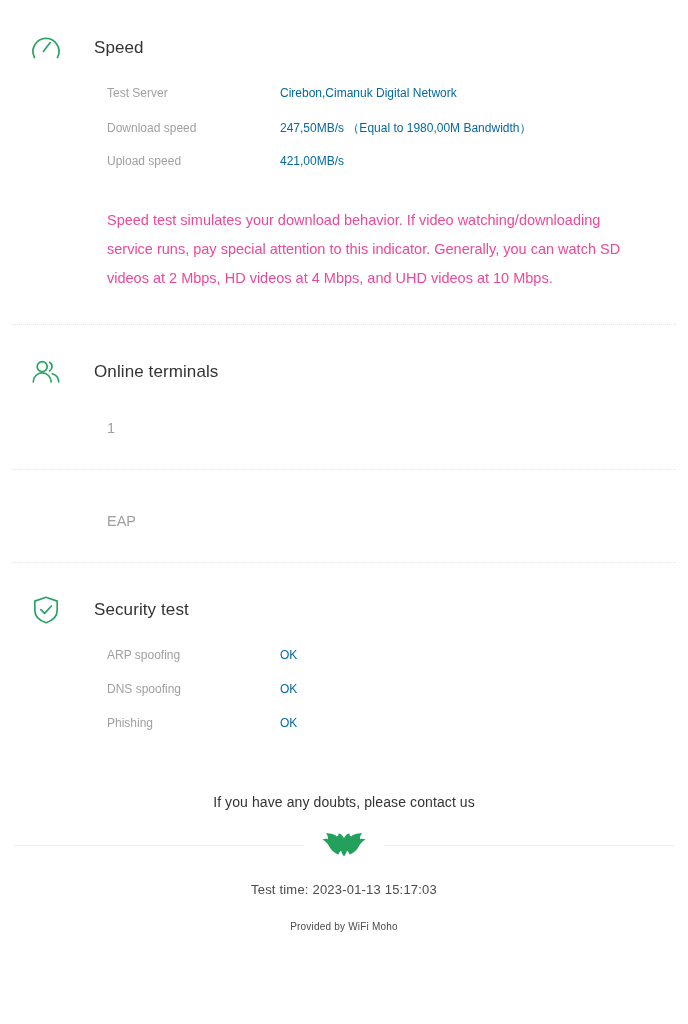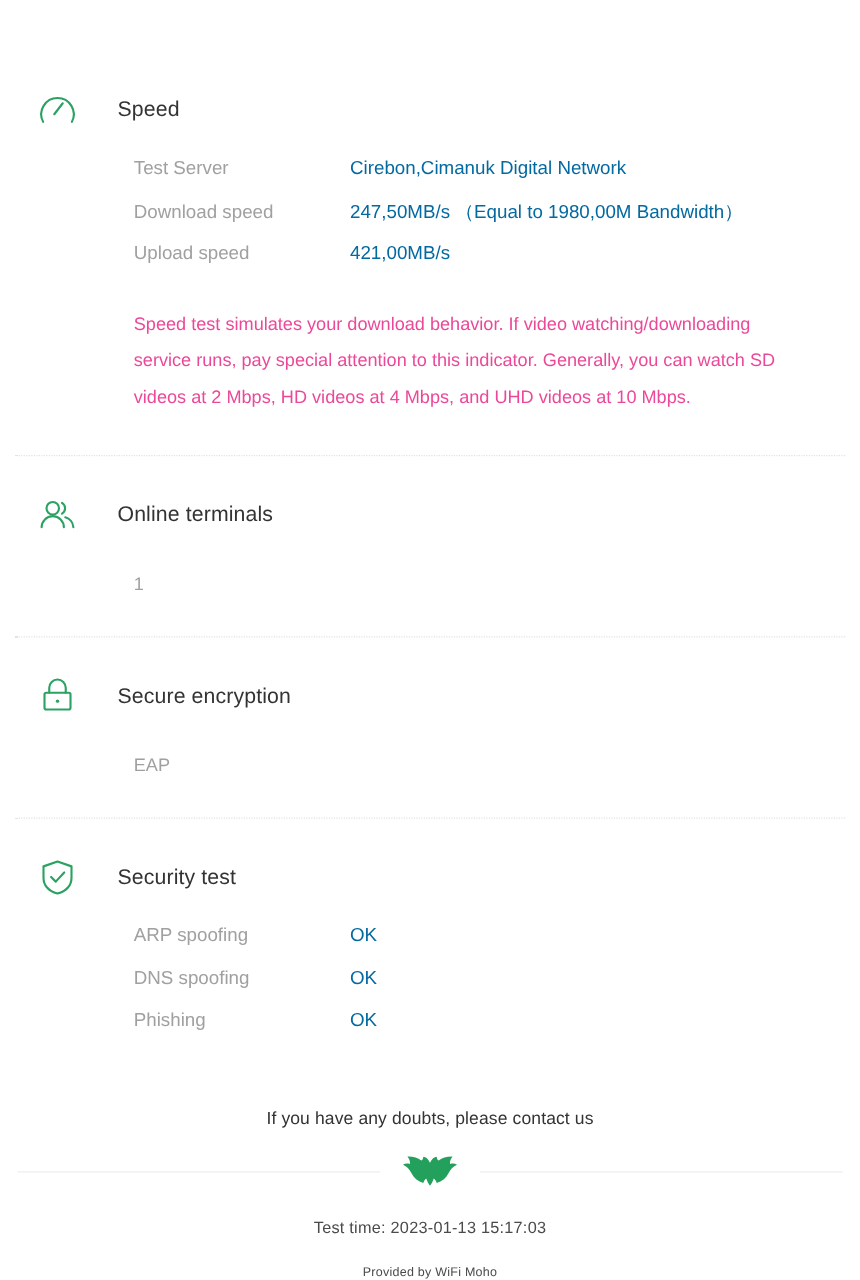--- a/index.html
+++ b/index.html
@@ -12,21 +12,20 @@
     background: #ffffff;
     font-family: "Liberation Sans", sans-serif;
     color: #333333;
     overflow: hidden;
   }
   .page {
     position: relative;
     width: 688px;
     height: 732px;
     box-sizing: border-box;
-    margin-top: 40px;
   }
 
   
   .section {
     position: relative;
     padding: 0 14px 0 14px;
   }
   .sec-head {
     display: flex;
     align-items: center;
@@ -48,21 +47,21 @@
   }
 
   .rows {
     margin-left: 93px;
     padding-top: 12px;
   }
   .row {
     display: flex;
     align-items: baseline;
     height: 34px;
-    font-size: 15px;
+    font-size: 12px;
   }
   .row .lbl {
     width: 173px;
     min-width: 173px;
     color: #a0a0a0;
   }
   .row .val {
     color: #0369a1;
   }
   .single-val {
@@ -184,30 +183,20 @@
         </svg>
       </span>
       <span class="sec-title">Online terminals</span>
     </div>
     <div class="single-val">1</div>
   </div>
 
   <div class="dotted-sep" style="margin-top:33px;"></div>
 
   <div class="section" style="padding-top:21px;">
-    <div class="sec-head">
-      <span class="sec-icon">
-        <svg width="34" height="34" viewBox="0 0 34 34">
-          <path d="M10.4 14.2 V10.2 a6.6 6.6 0 0 1 13.2 0 v4.0" fill="none" stroke="#2aa262" stroke-width="1.7" stroke-linecap="round"></path>
-          <rect x="6.6" y="14.2" width="20.8" height="13.4" rx="1.4" fill="none" stroke="#2aa262" stroke-width="1.7"></rect>
-          <circle cx="17" cy="20.9" r="1.35" fill="#2aa262"></circle>
-        </svg>
-      </span>
-      <span class="sec-title">Secure encryption</span>
-    </div>
     <div class="single-val">EAP</div>
   </div>
 
   <div class="dotted-sep" style="margin-top:33px;"></div>
 
   <div class="section" style="padding-top:21px;">
     <div class="sec-head">
       <span class="sec-icon">
         <svg width="34" height="34" viewBox="0 0 34 34">
           <path d="M17 4.2 L28.2 8.1 v9.0 c0 6.5 -5.0 10.8 -11.2 12.7 C10.8 27.9 5.8 23.6 5.8 17.1 V8.1 Z" fill="none" stroke="#2aa262" stroke-width="1.7" stroke-linejoin="round"></path>

